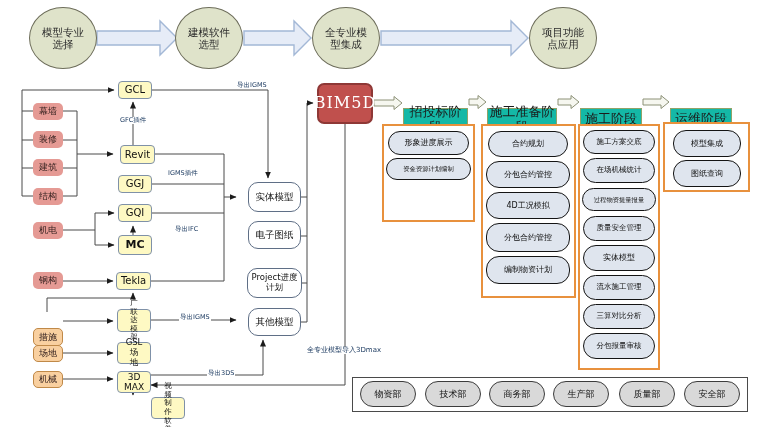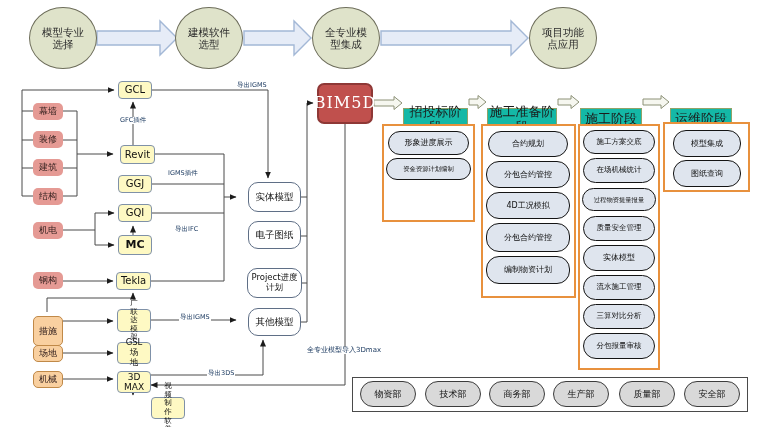--- a/index.html
+++ b/index.html
@@ -90,21 +90,21 @@
   <div class="node ellipse" style="left:175px;top:7px;">建模软件选型</div>
   <div class="node ellipse" style="left:312px;top:7px;">全专业模型集成</div>
   <div class="node ellipse" style="left:529px;top:7px;">项目功能点应用</div>
 
   <div class="node disc red" style="left:33px;top:103px;">幕墙</div>
   <div class="node disc red" style="left:33px;top:131px;">装修</div>
   <div class="node disc red" style="left:33px;top:159px;">建筑</div>
   <div class="node disc red" style="left:33px;top:188px;">结构</div>
   <div class="node disc red" style="left:33px;top:222px;">机电</div>
   <div class="node disc red" style="left:33px;top:272px;">钢构</div>
-  <div class="node disc orange" style="left:33px;top:316px;height:30px;">措施</div>
+  <div class="node disc orange" style="left:33px;top:328px;height:18px;">措施</div>
   <div class="node disc orange" style="left:33px;top:345px;">场地</div>
   <div class="node disc orange" style="left:33px;top:371px;">机械</div>
 
   <div class="node soft" style="left:118px;top:81px;width:31px;height:18px;">GCL</div>
   <div class="node soft" style="left:120px;top:145px;width:35px;height:19px;">Revit</div>
   <div class="node soft" style="left:118px;top:175px;width:31px;height:18px;">GGJ</div>
   <div class="node soft" style="left:118px;top:204px;width:31px;height:18px;">GQI</div>
   <div class="node soft bold" style="left:118px;top:235px;width:31px;height:20px;">MC</div>
   <div class="node soft" style="left:116px;top:272px;width:35px;height:18px;">Tekla</div>
   <div class="node soft small" style="left:117px;top:309px;width:32px;height:23px;">广联达模架</div>

